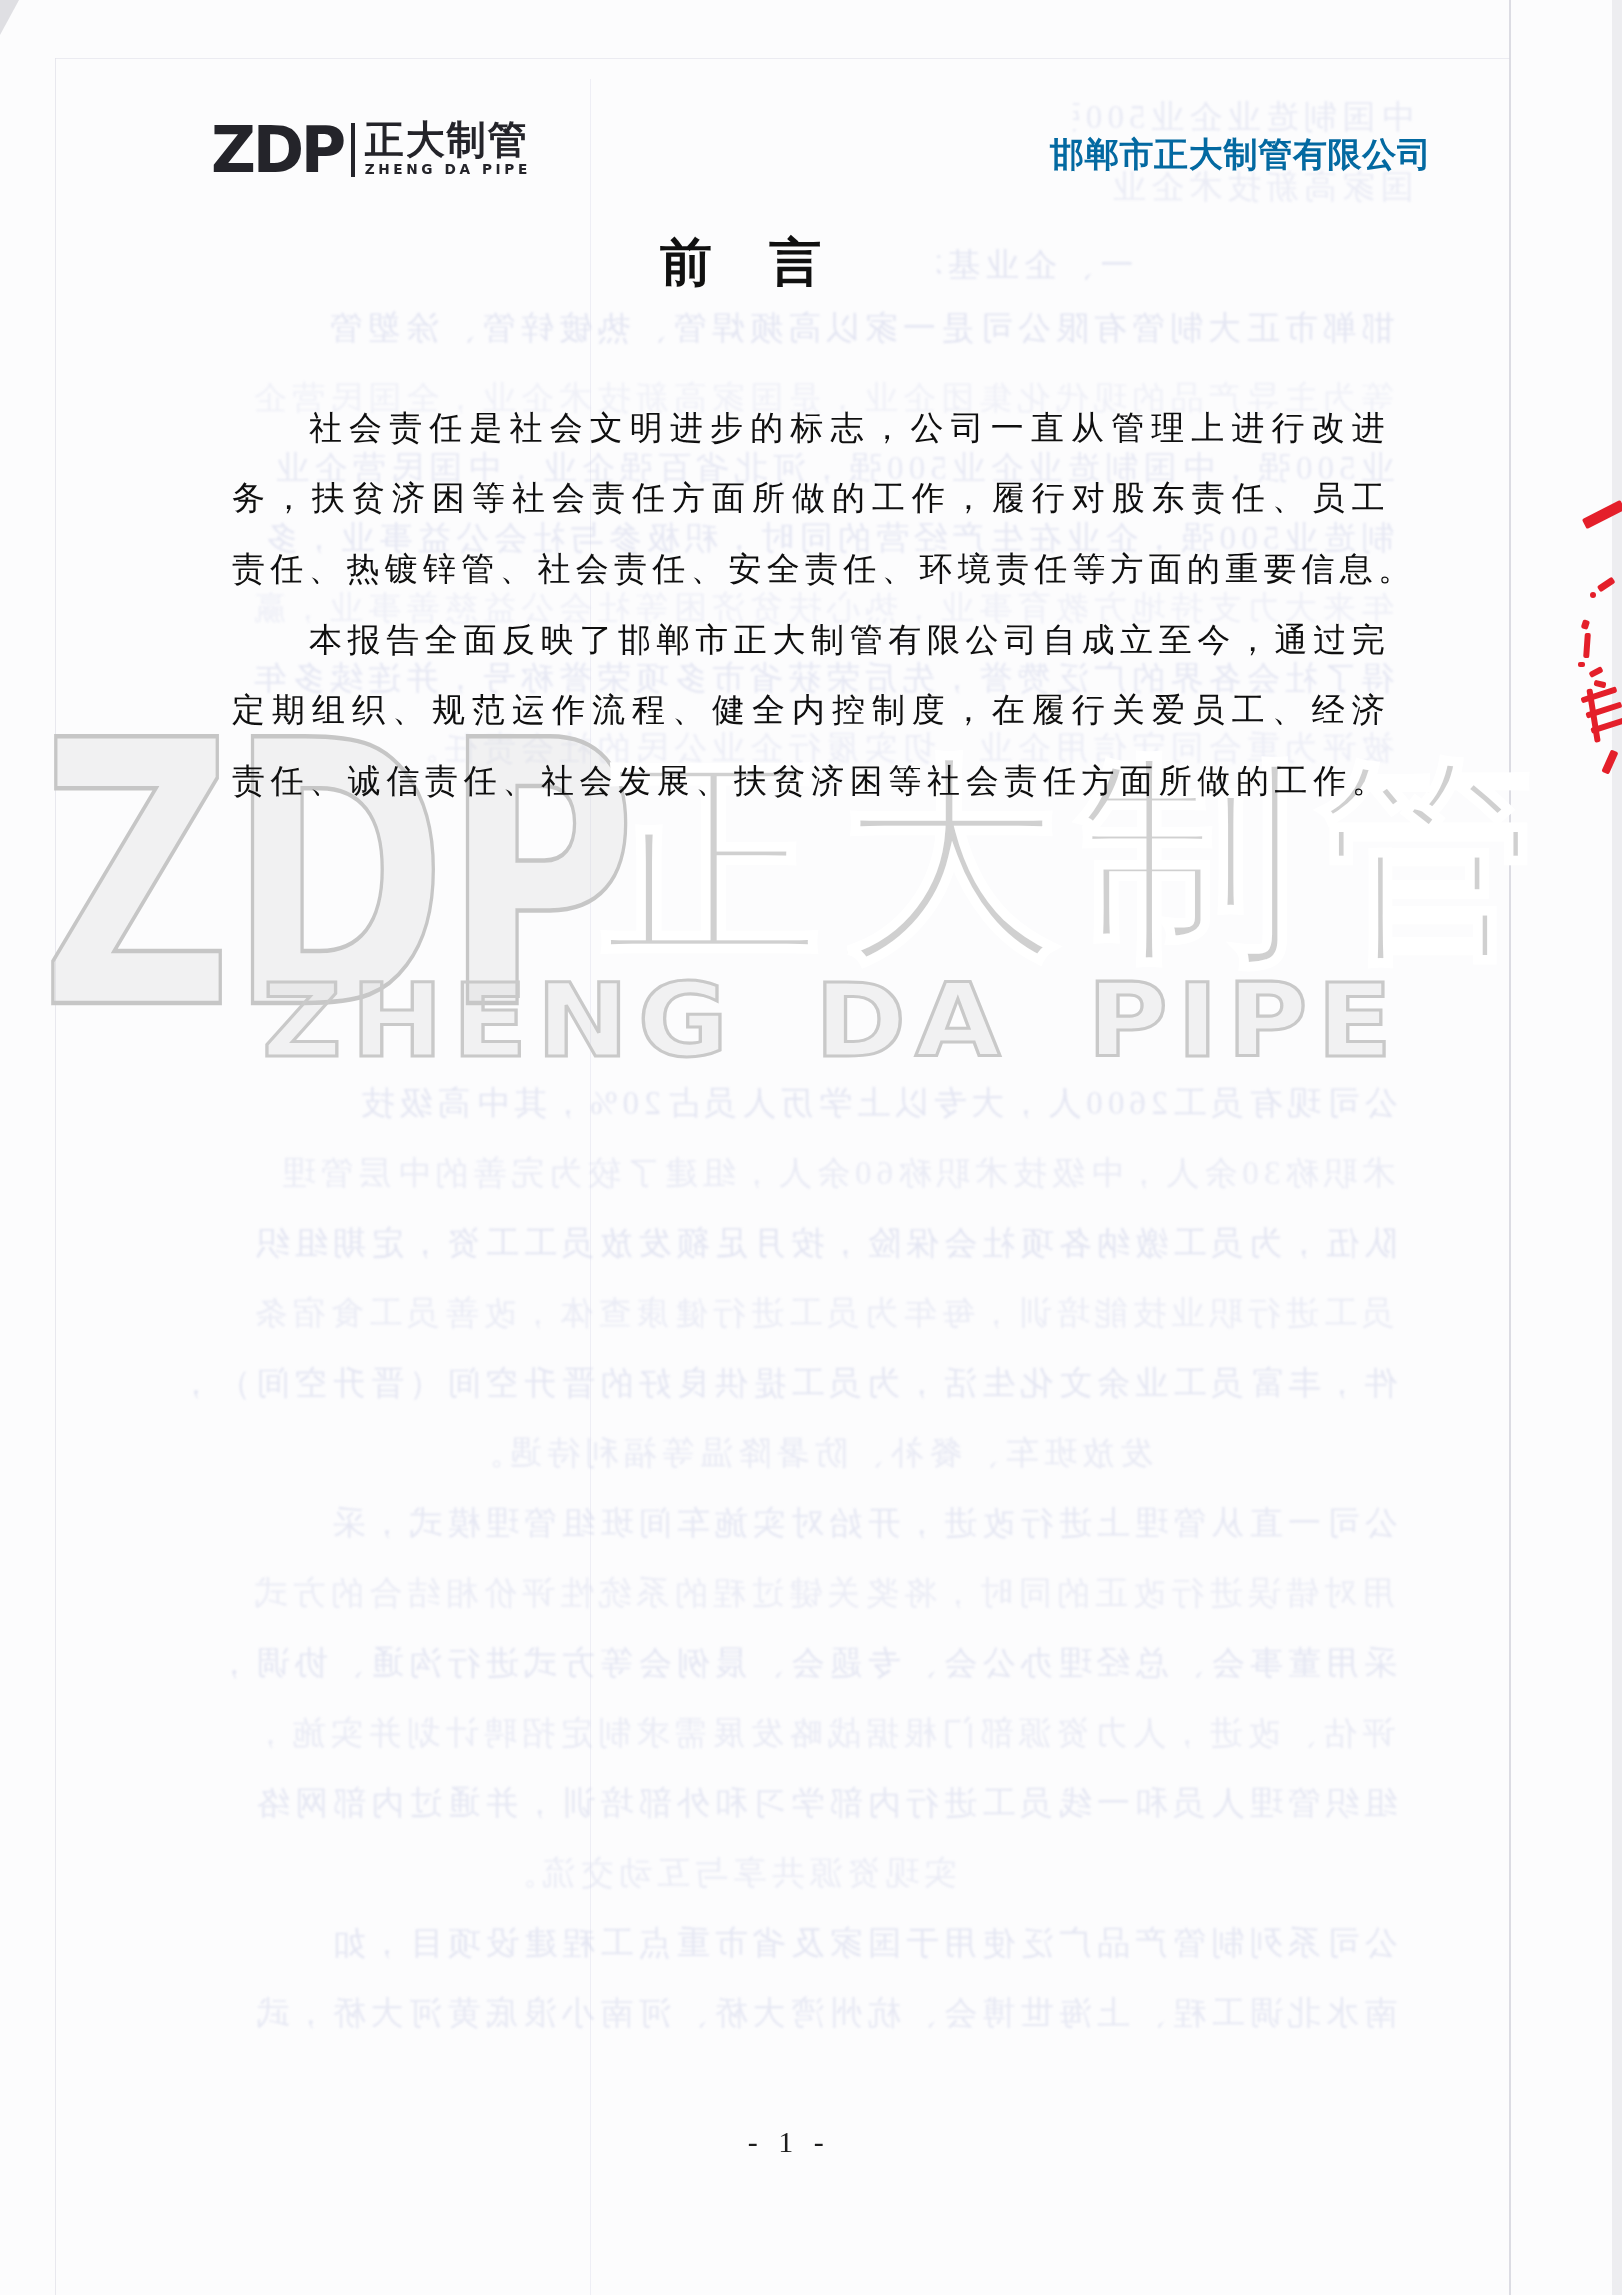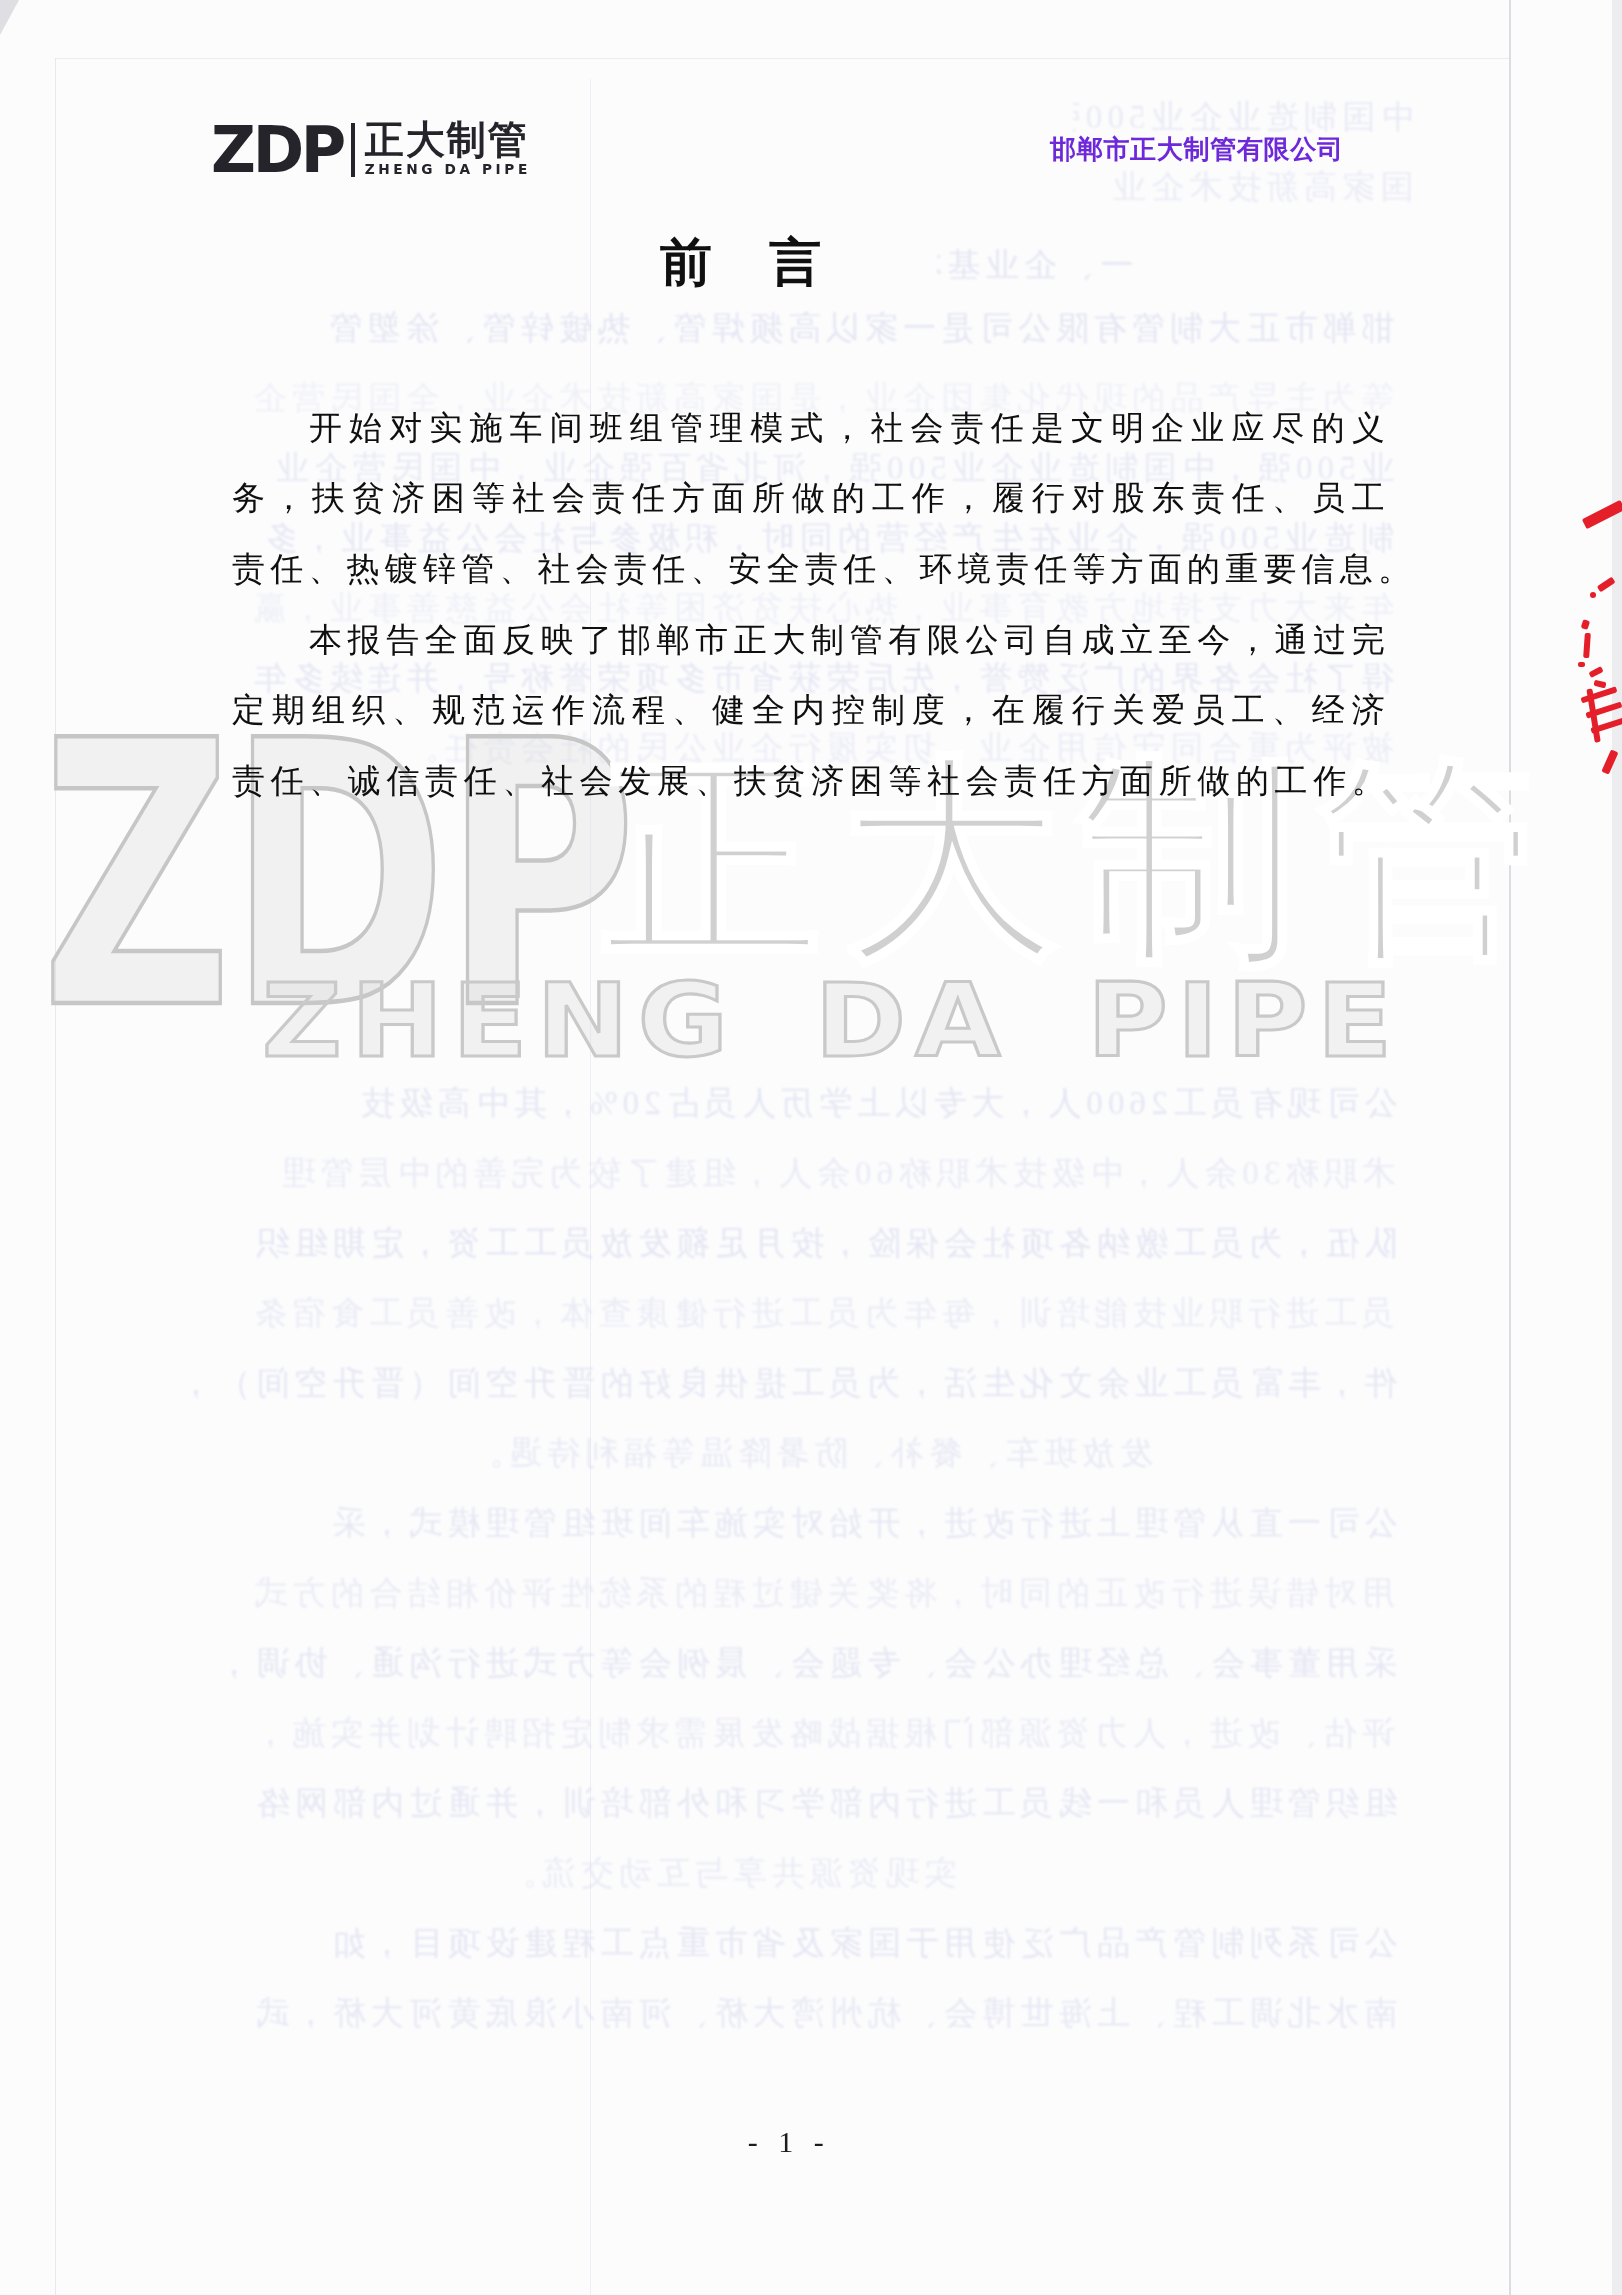--- a/index.html
+++ b/index.html
@@ -23,22 +23,22 @@
     border-top:35px solid #c6c6ce;border-right:19.6px solid transparent;opacity:.55;}
   
   .logo{position:absolute;left:211px;top:120px;display:flex;align-items:flex-start;
     font-family:"DejaVu Sans","Liberation Sans",sans-serif;color:var(--logo-ink,#24242a);}
   .logo-abbr{font-size:62px;font-weight:900;line-height:.92;letter-spacing:-3.3px;
     transform:scaleY(1.04);transform-origin:top left;}
   .logo-divider{width:4.6px;height:54px;background:var(--logo-ink,#24242a);margin:2.6px 9.2px 0 7.9px;}
   .logo-names{display:flex;flex-direction:column;}
   .logo-cn{font-size:39px;font-weight:900;letter-spacing:2px;line-height:1;}
   .logo-en{font-size:13.7px;font-weight:800;letter-spacing:3.6px;line-height:1;margin-top:3.9px;}
-  .company-name{position:absolute;left:1050px;top:132px;font-size:26px;font-weight:700;
-    letter-spacing:0.7px;white-space:nowrap;color:#6d28d9;text-align:right;}
+  .company-name{position:absolute;left:1050px;top:132px;font-size:34px;font-weight:700;
+    letter-spacing:0.7px;white-space:nowrap;color:#0369a1;text-align:right;}
   
   .doc-title{position:absolute;left:660px;top:228px;font-size:52px;font-weight:700;
     letter-spacing:2.6px;white-space:nowrap;color:#101010;}
   
   .bline{position:absolute;left:232px;width:1158px;height:71px;
     font-size:33px;line-height:71px;letter-spacing:5.2px;white-space:nowrap;
     text-align:justify;text-align-last:justify;color:#0f0f0f;}
   .bline.indent{padding-left:77px;width:1081px;}
   
   .watermark{position:absolute;left:41px;top:753px;width:1582px;height:366px;
@@ -128,21 +128,21 @@
     <span class="logo-divider"></span>
     <span class="logo-names">
       <span class="logo-cn">正大制管</span>
       <span class="logo-en">ZHENG DA PIPE</span>
     </span>
   </div>
   <div class="company-name">邯郸市正大制管有限公司</div>
 
   <div class="doc-title">前　言</div>
 
-  <div class="bline indent" style="top:393px">开始对实施车间班组管理模式，社会责任是文明企业应尽的义</div>
+  <div class="bline indent" style="top:393px">社会责任是社会文明进步的标志，公司一直从管理上进行改进</div>
   <div class="bline" style="top:463px">务，扶贫济困等社会责任方面所做的工作，履行对股东责任、员工</div>
   <div class="bline" style="top:534px">责任、热镀锌管、社会责任、安全责任、环境责任等方面的重要信息。</div>
   <div class="bline indent" style="top:605px">本报告全面反映了邯郸市正大制管有限公司自成立至今，通过完</div>
   <div class="bline" style="top:675px">定期组织、规范运作流程、健全内控制度，在履行关爱员工、经济</div>
   <div class="bline" style="top:746px">责任、诚信责任、社会发展、扶贫济困等社会责任方面所做的工作。</div>
 
   <div>
     <div class="rm rm1"></div>
     <div class="rm rm2"></div>
     <div class="rm rm2b"></div>

